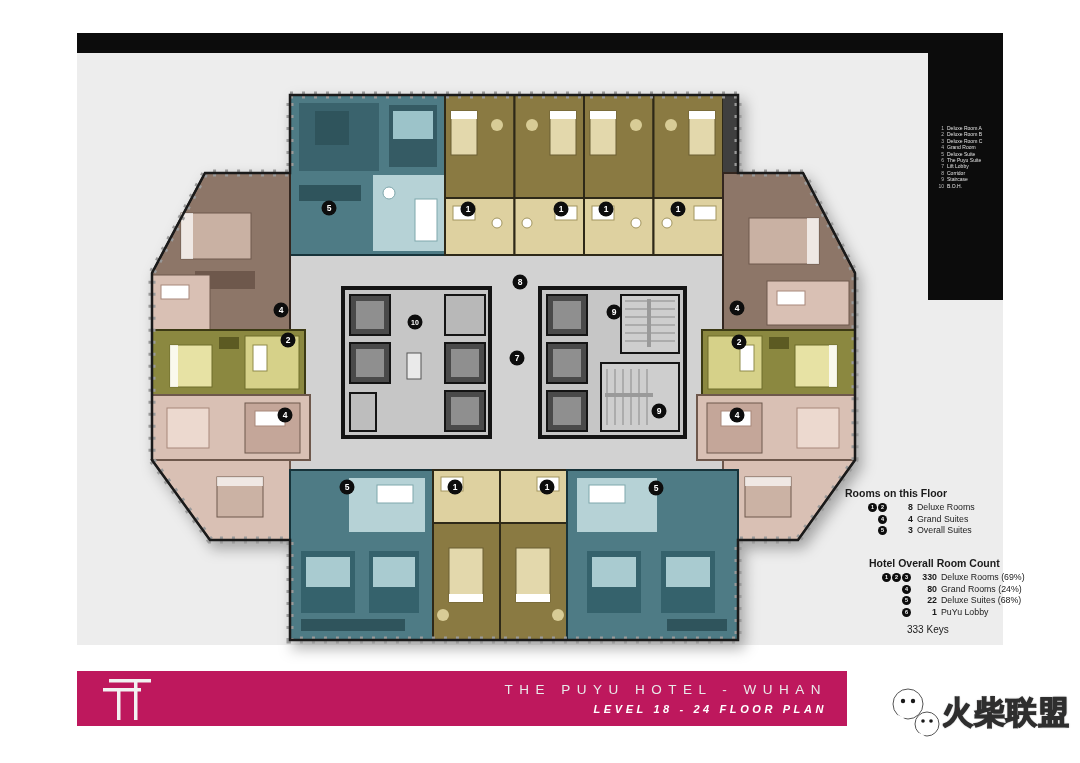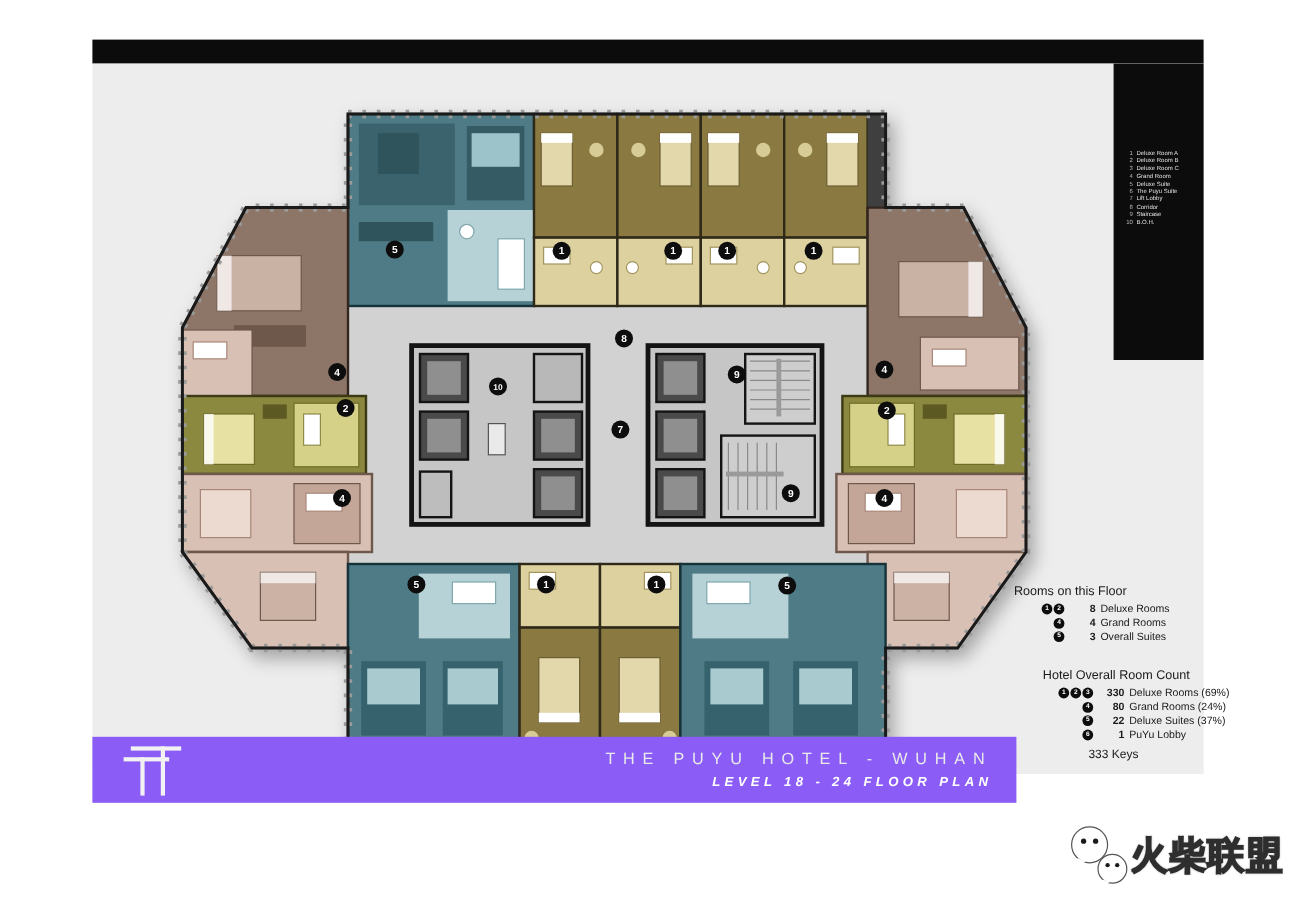--- a/index.html
+++ b/index.html
@@ -11,30 +11,30 @@
   
   .legend{position:absolute;left:928px;top:53px;width:75px;height:247px;background:#0c0c0c;
           box-sizing:border-box;padding:72px 4px 0 7px;}
   .legend .row{display:grid;grid-template-columns:9px 1fr;column-gap:3px;
                font-size:5px;line-height:6.4px;color:#e3e3e3;}
   .legend .num{text-align:right;color:#bdbdbd;}
   
   .stats{position:absolute;left:845px;width:165px;color:#1a1a1a;}
   .stats.floor{top:487px;}
   .stats.hotel{top:557px;margin-left:24px;}
-  .stats h3{margin:0 0 3px 0;font-size:10.5px;font-weight:normal;}
+  .stats h3{margin:0 0 3px 0;font-size:10.5px;font-weight:bold;}
   .stats .srow{display:grid;grid-template-columns:42px 22px 1fr;column-gap:4px;align-items:center;
                font-size:8.8px;line-height:11.5px;}
   .badges{display:flex;justify-content:flex-end;gap:1px;}
   .badge{display:inline-flex;width:9px;height:9px;border-radius:50%;background:#0d0d0d;color:#fff;
          font-size:5.5px;font-weight:bold;align-items:center;justify-content:center;}
   .cnt{text-align:right;font-weight:bold;}
   .total{margin:6px 0 0 38px;font-size:10px;font-weight:normal;}
   
-  .titlebar{position:absolute;left:77px;top:614px;width:770px;height:55px;background:#8b5cf6;color:#f2f2f2;}
+  .titlebar{position:absolute;left:77px;top:671px;width:770px;height:55px;background:#be185d;color:#f2f2f2;}
   .titlebar .logo{position:absolute;left:22px;top:6px;}
   .t1{position:absolute;right:20px;top:11px;font-size:13.5px;letter-spacing:6.5px;color:#e9e9e9;white-space:nowrap;}
   .t2{position:absolute;right:20px;top:32px;font-size:11px;font-weight:bold;letter-spacing:3.6px;color:#ffffff;white-space:nowrap;font-style:italic;}
   
   .wm{position:absolute;left:886px;top:686px;width:190px;height:70px;}
   .wm .txt{position:absolute;left:56px;top:6px;font-size:31px;font-weight:bold;color:#7f1d1d;
            -webkit-text-stroke:1.4px #2e2e2e;text-shadow:0 0 2px #444;letter-spacing:1px;white-space:nowrap;}
   svg text.mk{fill:#ffffff;font-family:"Liberation Sans",sans-serif;font-weight:bold;font-size:8.5px;text-anchor:middle;}
   svg text.mk.small{font-size:7px;}
 </style>
@@ -369,21 +369,21 @@
           <span class="badge">2</span>
         </span>
       <span class="cnt">8</span>
       <span>Deluxe Rooms</span>
     </div>
     <div class="srow">
       <span class="badges">
           <span class="badge">4</span>
         </span>
       <span class="cnt">4</span>
-      <span>Grand Rooms</span>
+      <span>Grand Suites</span>
     </div>
     <div class="srow">
       <span class="badges">
           <span class="badge">5</span>
         </span>
       <span class="cnt">3</span>
       <span>Overall Suites</span>
     </div>
   </div>
 
@@ -403,21 +403,21 @@
           <span class="badge">4</span>
         </span>
       <span class="cnt">80</span>
       <span>Grand Rooms (24%)</span>
     </div>
     <div class="srow">
       <span class="badges">
           <span class="badge">5</span>
         </span>
       <span class="cnt">22</span>
-      <span>Deluxe Suites (37%)</span>
+      <span>Deluxe Suites (68%)</span>
     </div>
     <div class="srow">
       <span class="badges">
           <span class="badge">6</span>
         </span>
       <span class="cnt">1</span>
       <span>PuYu Lobby</span>
     </div>
     <div class="total">333 Keys</div>
   </div>

